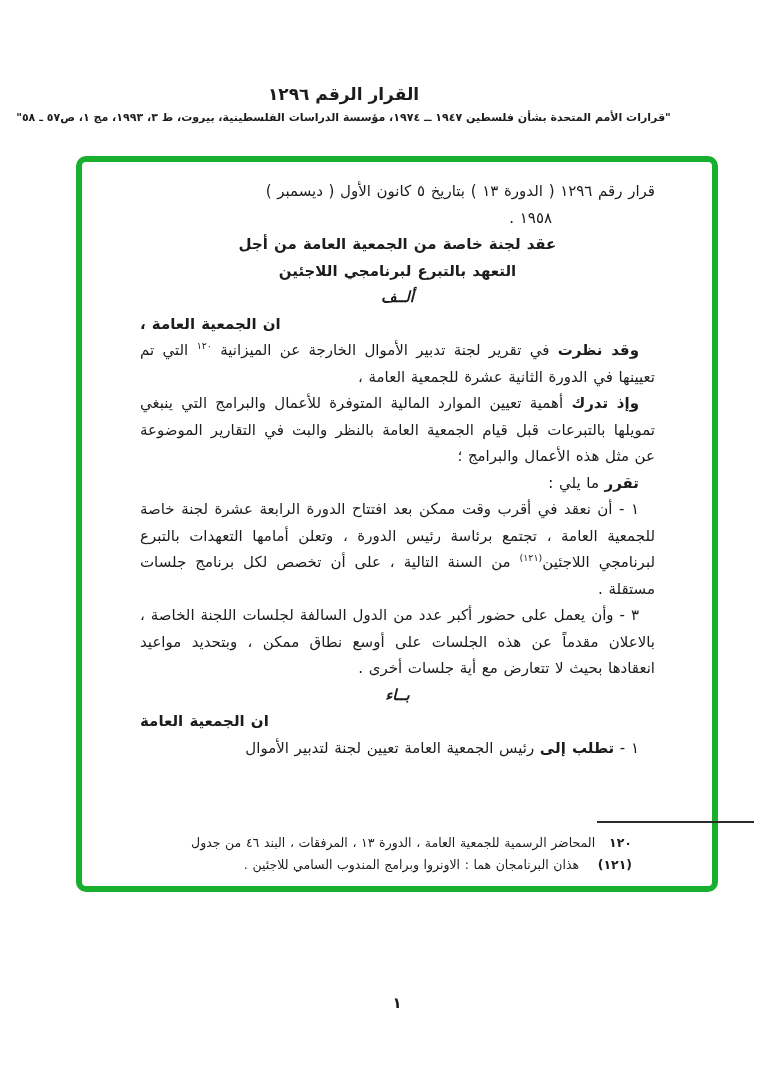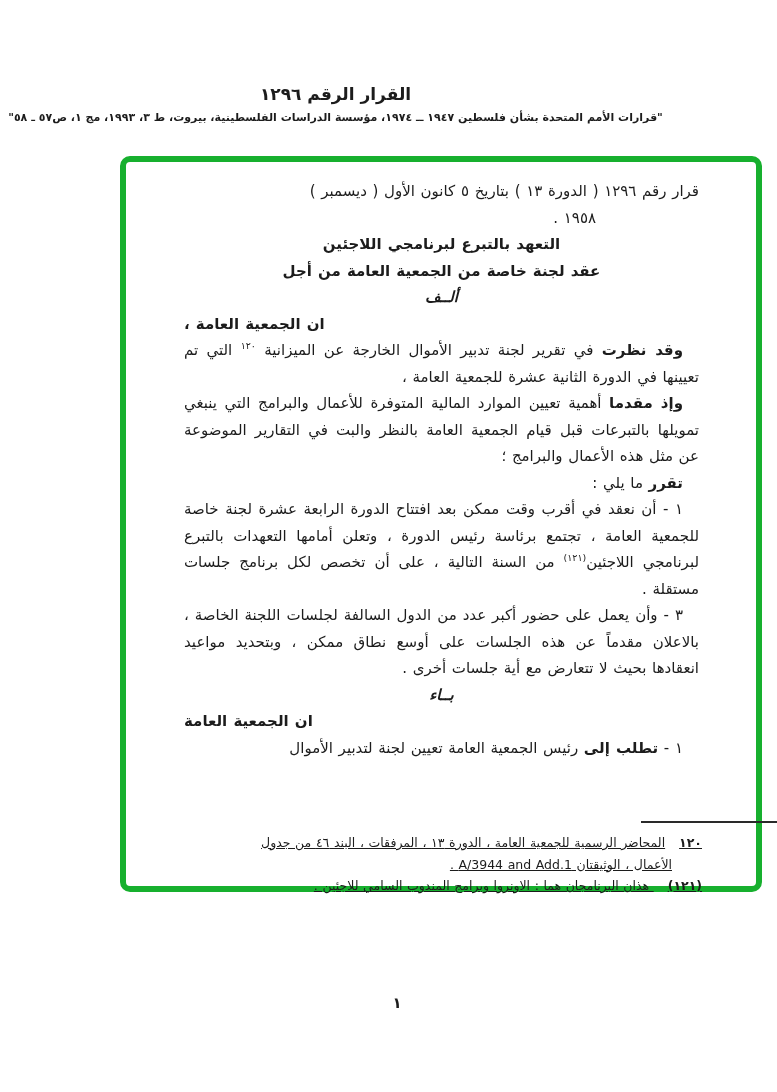--- a/index.html
+++ b/index.html
@@ -6,32 +6,31 @@
   body {
     width: 777px; height: 1092px;
     background: #ffffff;
     font-family: "DejaVu Sans", sans-serif;
     color: #1c1c1c;
     position: relative;
     overflow: hidden;
   }
   .page { position: absolute; inset: 0; background: #fff; }
 
-  .doc-header { position: absolute; top: 84px; left: 0; width: 671px; text-align: center; direction: rtl; }
+  .doc-header { position: absolute; top: 84px; left: 8px; width: 671px; text-align: center; direction: rtl; }
   .doc-title { font-size: 17px; font-weight: bold; margin: 0; letter-spacing: 0; }
   .doc-source { font-size: 11px; font-weight: bold; margin-top: 7px; }
 
   .frame {
     position: absolute; left: 76px; top: 156px;
     width: 642px; height: 736px;
     box-sizing: border-box;
     border: 6px solid #17b02e;
     border-radius: 10px;
     background: #fff;
-    margin-left: 44px;
   }
   .content {
     direction: rtl;
     padding: 16px 57px 0 58px;
     font-size: 15px;
     line-height: 26.5px;
     text-align: justify;
     word-spacing: 0.06em;
   }
   .content p { margin: 0; }
@@ -44,21 +43,21 @@
   .opening { font-weight: bold; text-align: left; }
   .para { text-indent: 16px; }
   .para b { font-weight: bold; }
   sup { font-size: 9.5px; line-height: 0; }
 
   .fn-sep {
     border: 0; border-top: 2px solid #2a2a2a;
     width: 157px; height: 0;
     margin: 60px -42px 9px auto;
   }
-  .footnotes { direction: rtl; font-size: 12.5px; line-height: 21.5px; text-align: right; padding: 0 54px 0 58px; word-spacing: 0.05em; text-decoration: underline; }
+  .footnotes { direction: rtl; font-size: 12.5px; line-height: 21.5px; text-align: right; padding: 0 80px 0 58px; word-spacing: 0.05em; }
   .footnote { margin: 0; }
   .fn-marker { font-weight: bold; margin-left: 14px; }
   .fn-cont { padding-right: 30px; }
 
   .page-number {
     position: absolute; top: 994px; left: 76px; width: 642px;
     text-align: center; font-size: 15px; font-weight: bold; direction: rtl;
   }
 </style>
 </head>
@@ -72,30 +71,30 @@
   </header>
 
   <section class="frame" style="border-color: rgb(23, 176, 46);">
     <div class="content">
 
       <p class="heading-p">
         <span>قرار رقم ١٢٩٦ ( الدورة ١٣ ) بتاريخ ٥ كانون الأول ( ديسمبر )</span>
         <span class="year-line">١٩٥٨ .</span>
       </p>
 
+      <p class="subject">عقد لجنة خاصة من الجمعية العامة من أجل</p>
       <p class="subject">التعهد بالتبرع لبرنامجي اللاجئين</p>
-      <p class="subject">عقد لجنة خاصة من الجمعية العامة من أجل</p>
 
       <p class="section-label">ألــف</p>
 
       <p class="opening">ان الجمعية العامة ،</p>
 
       <p class="para"><b>وقد نظرت</b><span> في تقرير لجنة تدبير الأموال الخارجة عن الميزانية </span><sup>١٢٠</sup><span> التي تم تعيينها في الدورة الثانية عشرة للجمعية العامة ،</span></p>
 
-      <p class="para"><b>وإذ مقدما</b><span> أهمية تعيين الموارد المالية المتوفرة للأعمال والبرامج التي ينبغي تمويلها بالتبرعات قبل قيام الجمعية العامة بالنظر والبت في التقارير الموضوعة عن مثل هذه الأعمال والبرامج ؛</span></p>
+      <p class="para"><b>وإذ تدرك</b><span> أهمية تعيين الموارد المالية المتوفرة للأعمال والبرامج التي ينبغي تمويلها بالتبرعات قبل قيام الجمعية العامة بالنظر والبت في التقارير الموضوعة عن مثل هذه الأعمال والبرامج ؛</span></p>
 
       <p class="para"><b>تقرر</b><span> ما يلي :</span></p>
 
       <p class="para"><span>١ - أن نعقد في أقرب وقت ممكن بعد افتتاح الدورة الرابعة عشرة لجنة خاصة للجمعية العامة ، تجتمع برئاسة رئيس الدورة ، وتعلن أمامها التعهدات بالتبرع لبرنامجي اللاجئين</span><sup>(١٢١)</sup><span> من السنة التالية ، على أن تخصص لكل برنامج جلسات مستقلة .</span></p>
 
 
       <p class="para">٣ - وأن يعمل على حضور أكبر عدد من الدول السالفة لجلسات اللجنة الخاصة ، بالاعلان مقدماً عن هذه الجلسات على أوسع نطاق ممكن ، وبتحديد مواعيد انعقادها بحيث لا تتعارض مع أية جلسات أخرى .</p>
 
       <p class="section-label">بــاء</p>
 
@@ -103,21 +102,20 @@
 
       <p class="para"><span>١ - </span><b>تطلب إلى</b><span> رئيس الجمعية العامة تعيين لجنة لتدبير الأموال</span></p>
 
     </div>
 
     <hr class="fn-sep">
 
     <div class="footnotes">
       <div class="footnote">
         <span class="fn-marker">١٢٠</span><span>المحاضر الرسمية للجمعية العامة ، الدورة ١٣ ، المرفقات ، البند ٤٦ من جدول</span>
-        <div class="fn-cont">الأعمال ، الوثيقتان A/3944 and Add.1 .</div>
       </div>
       <div class="footnote">
         <span class="fn-marker">(١٢١)</span><span> هذان البرنامجان هما : الاونروا وبرامج المندوب السامي للاجئين .</span>
       </div>
     </div>
   </section>
 
   <div class="page-number">١</div>
 
 </div>

